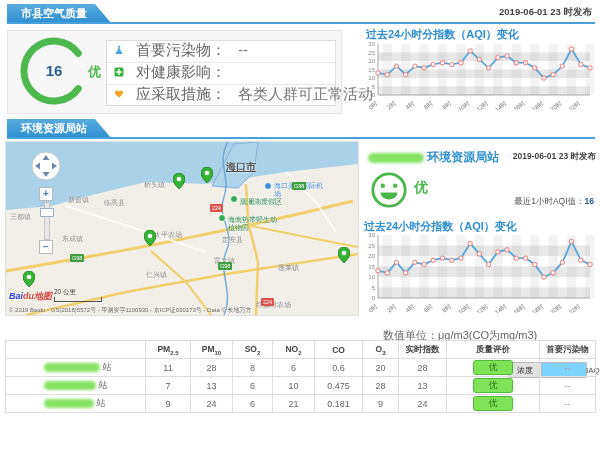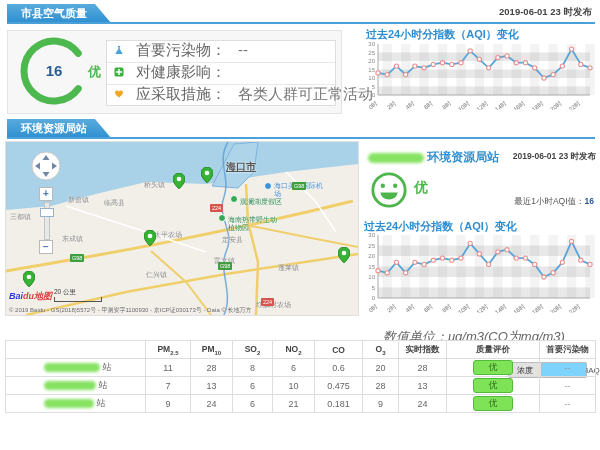--- a/index.html
+++ b/index.html
@@ -43,21 +43,21 @@
   
   .spanel{position:absolute;left:362px;top:141px;width:234px;height:178px;}
   .smudge{display:inline-block;background:#86e262;border-radius:5px;filter:blur(1.5px);vertical-align:middle;}
   .sname{position:absolute;left:6px;top:8px;font-size:12px;font-weight:bold;color:#2f8fd0;white-space:nowrap;}
   .spub{position:absolute;right:0;top:10px;font-size:8.5px;font-weight:bold;color:#444;}
   .slvl{position:absolute;left:52px;top:38px;font-size:14px;font-weight:bold;color:#4db84d;}
   .srecent{position:absolute;right:2px;top:55px;font-size:8.5px;color:#555;}
   .srecent b{color:#2a5d93;}
   
   .tbl-title{position:absolute;left:6px;top:324px;font-size:11px;font-weight:bold;color:#2f8fd0;}
-  .unit{position:absolute;left:383px;top:328px;font-size:13px;color:#666;font-style:italic;}
+  .unit{position:absolute;left:383px;top:328px;font-size:11px;color:#666;}
   .toggle{position:absolute;top:322px;height:16px;font-size:8px;line-height:16px;text-align:center;
           border:1px solid #bbb;box-sizing:border-box;cursor:pointer;margin-top:40px;}
   .tg-on{left:508px;width:34px;background:#e2e2e2;color:#333;border-radius:2px 0 0 2px;}
   .tg-off{left:542px;width:36px;background:#7dd3fc;color:#555;border-left:none;border-radius:0 2px 2px 0;padding-left:44px;}
   table.aq{position:absolute;left:5px;top:340px;border-collapse:collapse;table-layout:fixed;width:590px;
            font-size:9px;color:#666;}
   table.aq th,table.aq td{border:1px solid #ddd;height:17px;text-align:center;padding:0;overflow:hidden;white-space:nowrap;}
   table.aq th{color:#444;font-weight:bold;font-size:8.5px;background:#fff;}
   table.aq td.namecell{text-align:left;padding-left:38px;}
   .rate{display:inline-block;width:38px;height:13px;line-height:13px;background:#7ee356;border:1px solid #52b93a;

